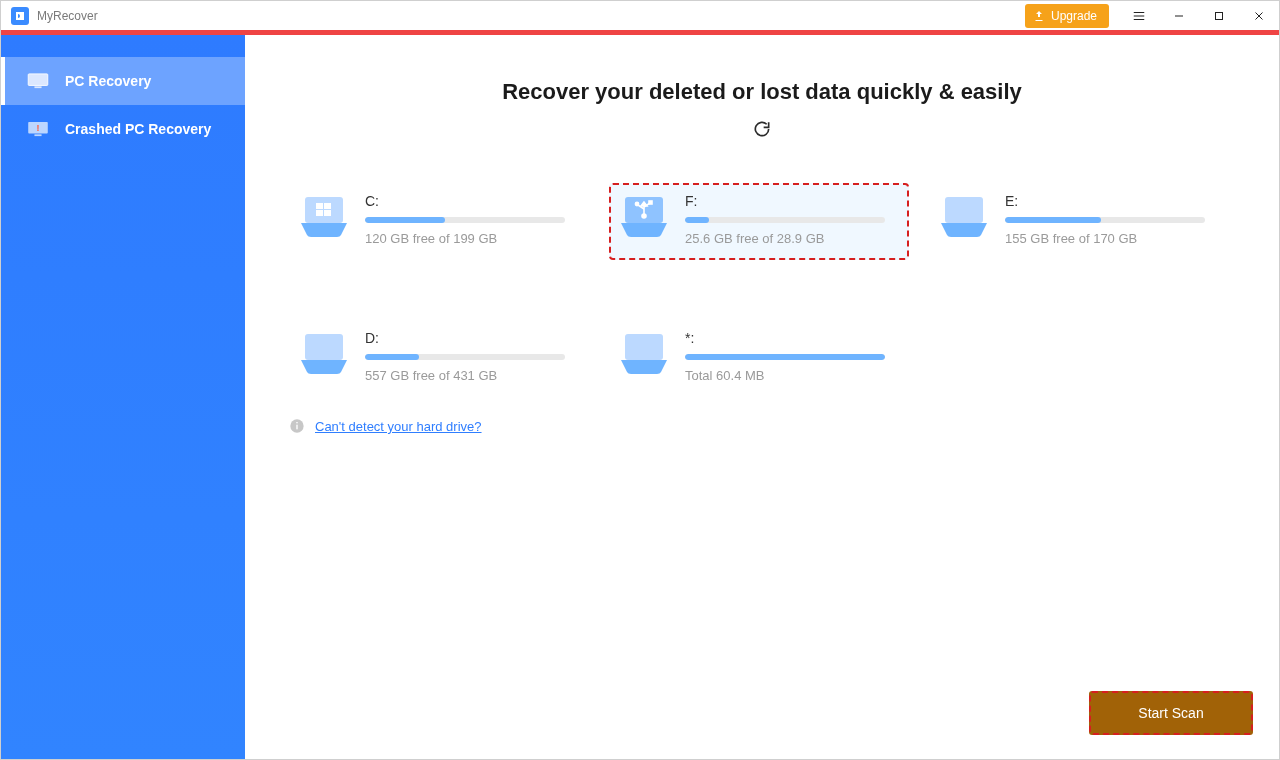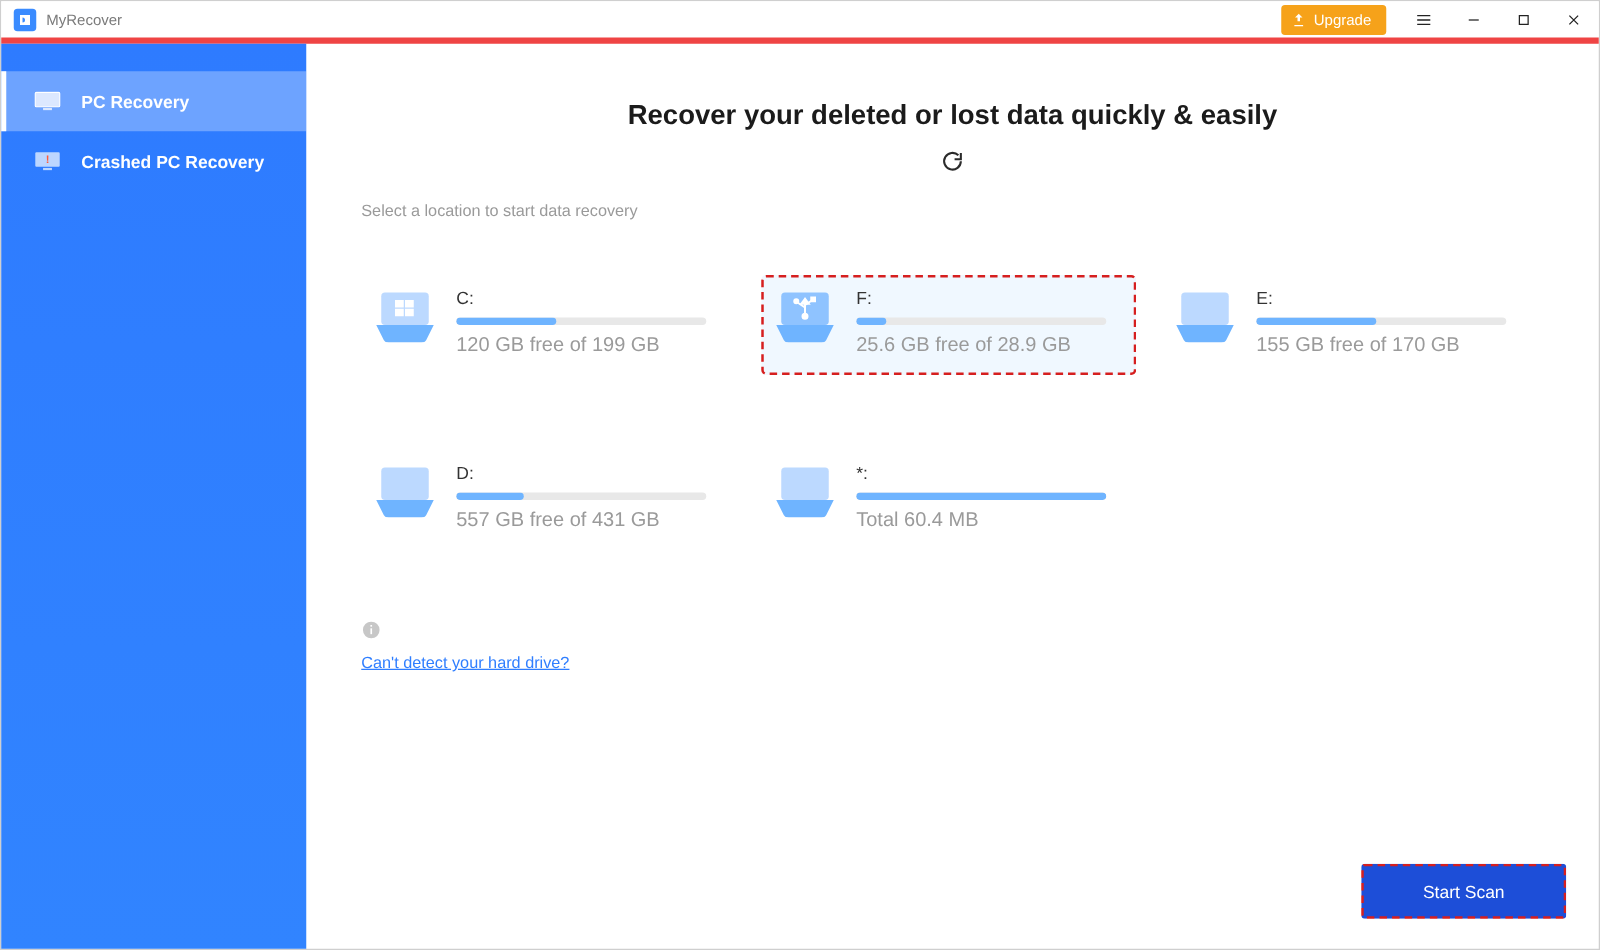--- a/index.html
+++ b/index.html
@@ -33,25 +33,25 @@
   .subheading { margin-top: 22px; font-size: 13px; color:#9a9a9a; }
   .drives { margin-top: 44px; display:grid; grid-template-columns: repeat(3, 300px); column-gap: 20px; row-gap: 60px; }
   .drive { display:flex; gap:16px; padding: 10px 10px 14px 10px; border-radius:4px; cursor:pointer; }
   .drive.selected { background:#f0f8ff; border:2px dashed #d61f1f; padding:8px 8px 12px 8px; }
   .dicon { width:50px; height:44px; flex-shrink:0; }
   .dicon svg { width:50px; height:44px; }
   .dinfo { flex:1; display:flex; flex-direction:column; gap:8px; }
   .dlabel { font-size:14px; color:#333; }
   .dbar { width:200px; height:6px; border-radius:3px; background:#e8e8e8; position:relative; overflow:hidden; }
   .dbar-fill { position:absolute; left:0; top:0; bottom:0; background:#6fb4ff; border-radius:3px; }
-  .dstats { font-size:16px; color:#9a9a9a; }
-  .help-row { margin-top:56px; display:flex; align-items:flex-start; gap:10px;flex-direction:column; }
+  .dstats { font-size:13px; color:#9a9a9a; }
+  .help-row { margin-top:21px; display:flex; align-items:flex-end; gap:10px; }
   .help-row svg { width:16px; height:16px; fill:#c7c7c7; }
   .help-link { color:#2f7eff; font-size:13px; text-decoration:underline; cursor:pointer; }
-  .start-scan { position:absolute; right:26px; bottom:24px; width:164px; height:44px; background:#1d4ed8; color:#fff; font-size:14px; border:2px dashed #d61f1f; border-radius:3px; display:flex; align-items:center; justify-content:center; cursor:pointer; }
+  .start-scan { position:absolute; right:26px; bottom:24px; width:164px; height:44px; background:#a16207; color:#fff; font-size:14px; border:2px dashed #d61f1f; border-radius:3px; display:flex; align-items:center; justify-content:center; cursor:pointer; }
 </style>
 </head>
 <body>
 
 <div class="window">
 
   <div class="titlebar">
     <div class="titlebar-left">
       <span class="app-logo">
         <svg viewBox="0 0 24 24">
@@ -118,21 +118,20 @@
     <div class="main">
       <div class="heading-row">
         <div class="heading">Recover your deleted or lost data quickly &amp; easily</div>
         <span class="refresh-ico">
           <svg viewBox="0 0 24 24">
               <path d="M20 12a8 8 0 1 1-2.34-5.66" stroke="#2b2b2b" fill="none" stroke-width="2"></path>
               <path d="M20 4v6h-6" stroke="#2b2b2b" fill="none" stroke-width="2"></path>
             </svg>
         </span>
       </div>
-      <div class="subheading">Select a location to start data recovery</div>
 
       <div class="drives" id="drives">
           <div class="drive">
             <div class="dicon"><svg viewBox="0 0 50 44">
                 <path d="M2 30 L48 30 L42 42 Q41 44 38 44 L12 44 Q9 44 8 42 Z" fill="#6fb4ff"></path>
                 <rect x="6" y="4" width="38" height="26" rx="3" fill="#bcd9ff"></rect>
                 <g fill="#fff">
                   <rect x="17" y="10" width="7" height="6"></rect>
                   <rect x="25" y="10" width="7" height="6"></rect>
                   <rect x="17" y="17" width="7" height="6"></rect>

